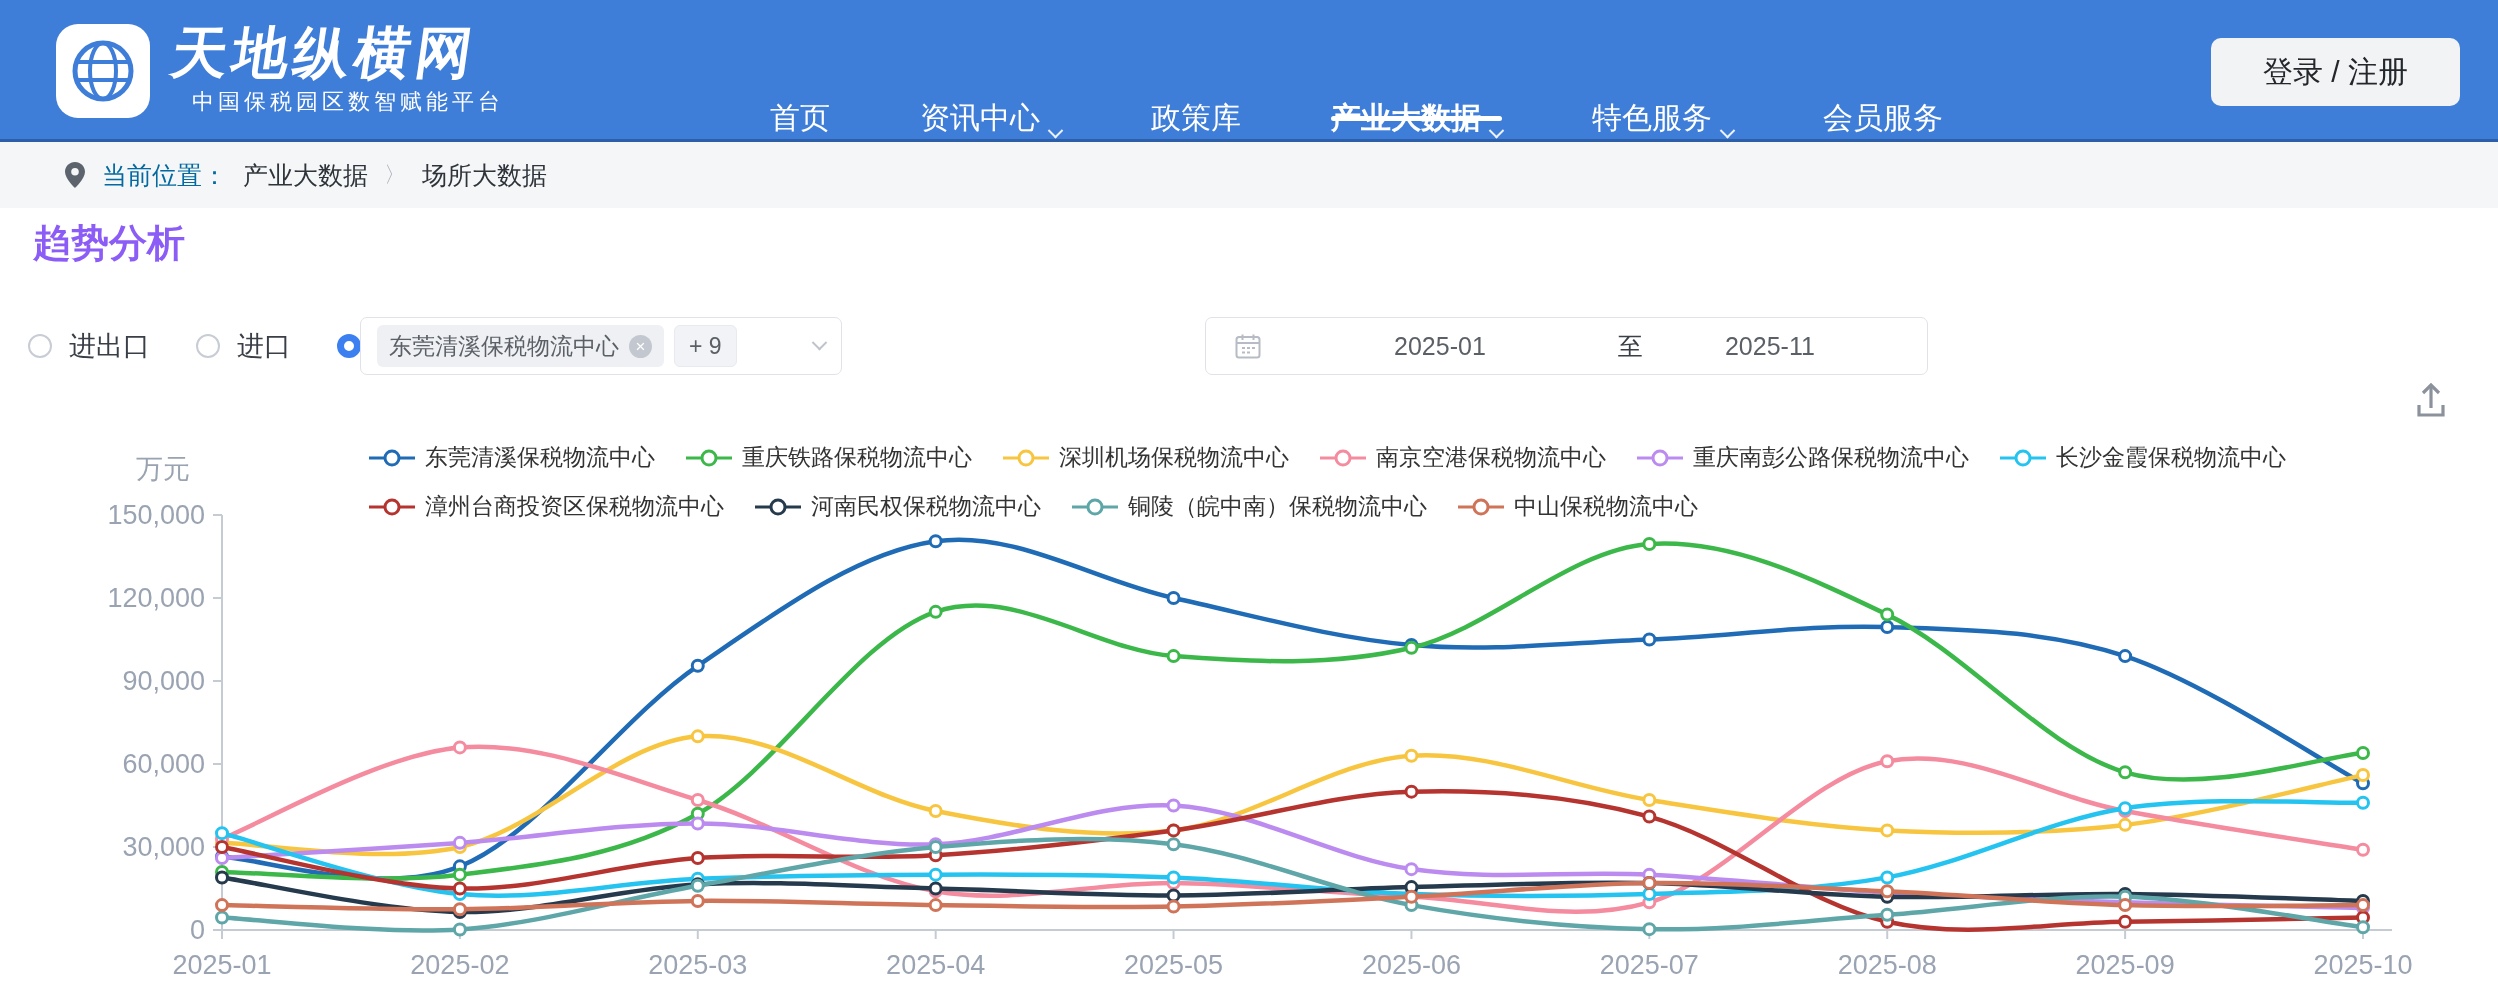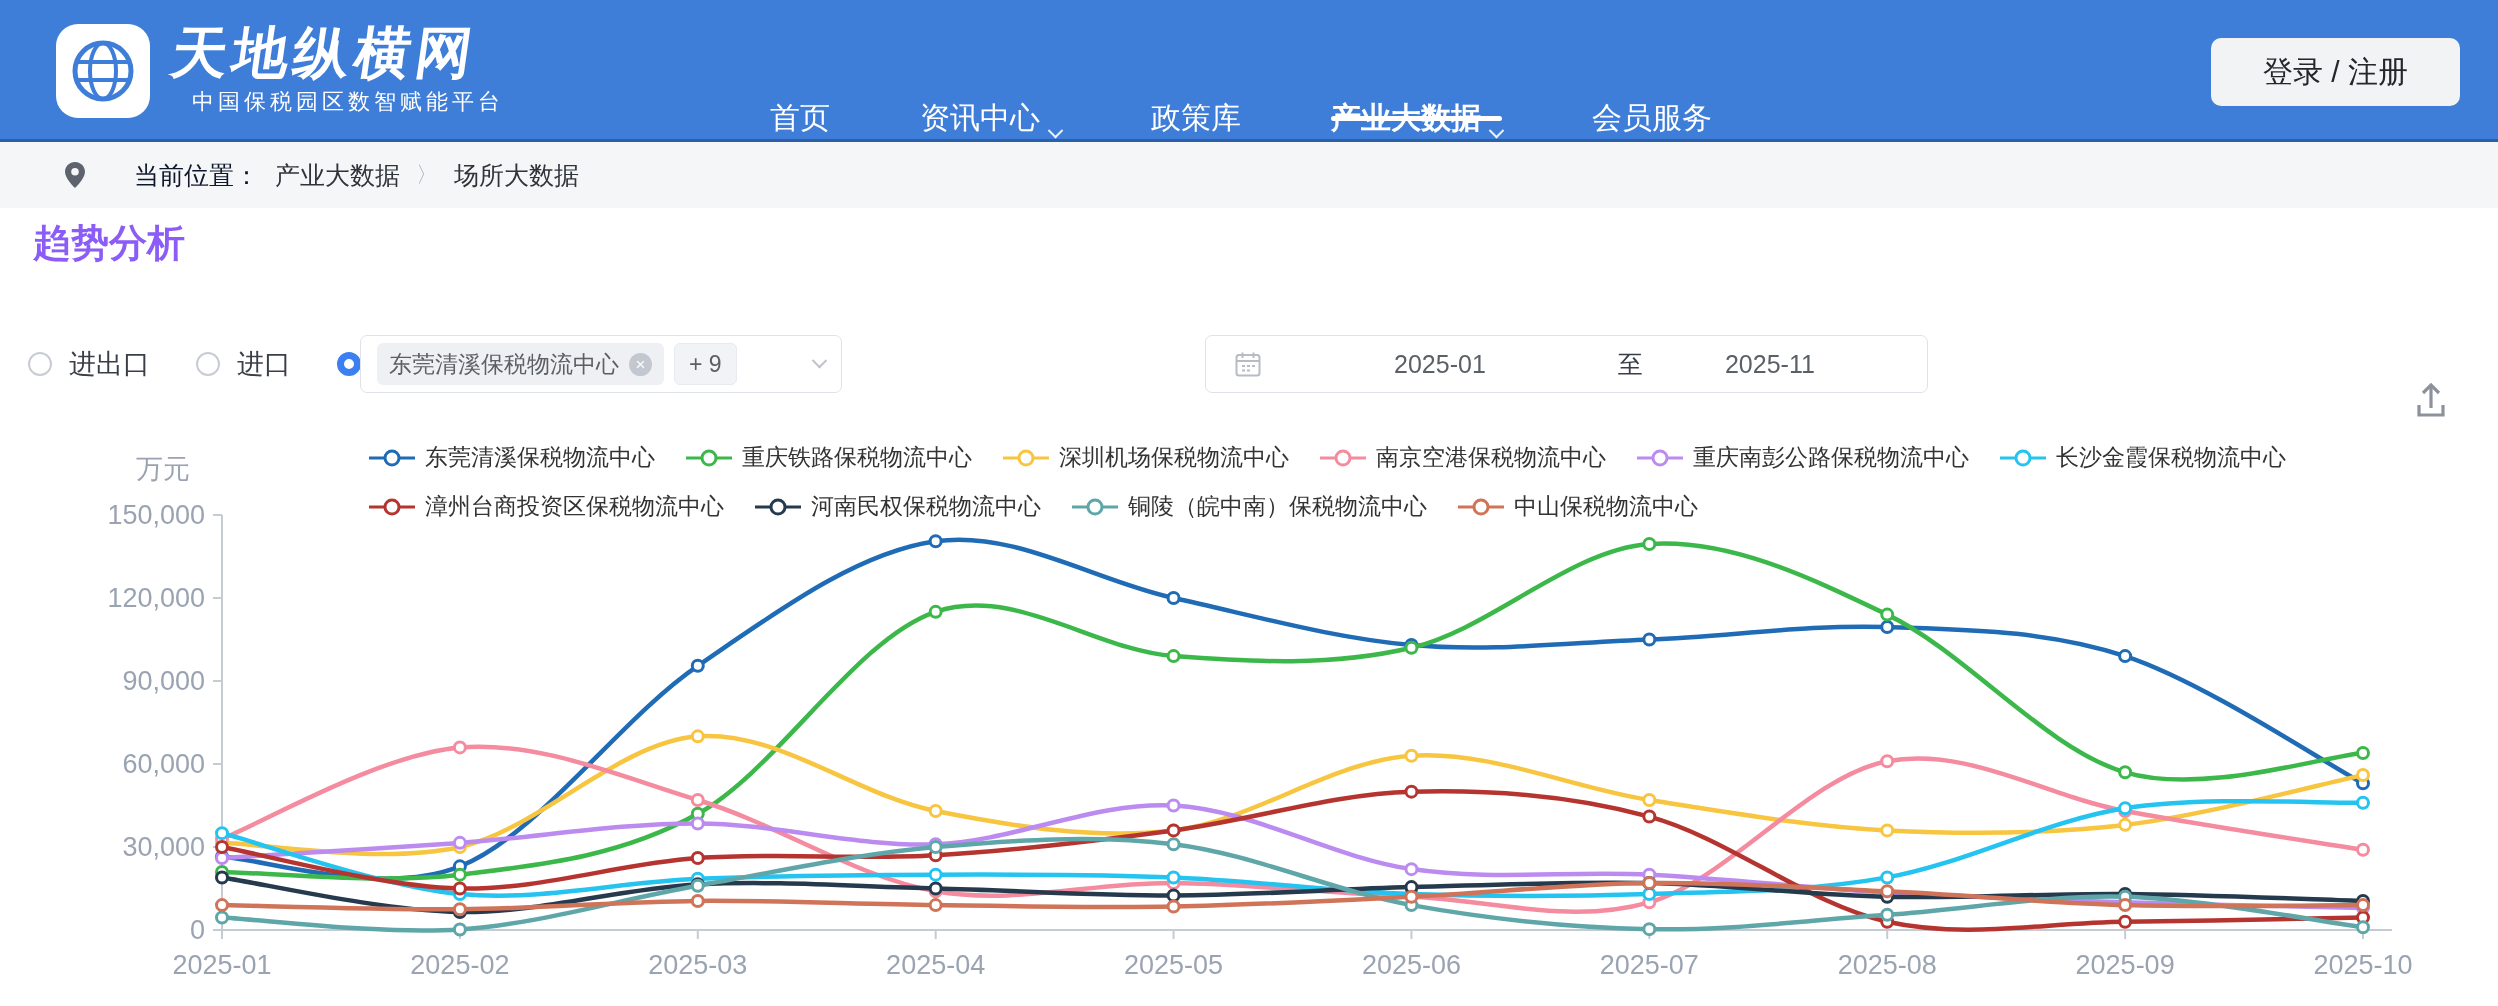--- a/index.html
+++ b/index.html
@@ -26,29 +26,29 @@
           border-bottom:2.5px solid currentColor; transform:rotate(45deg) translate(-2px,-2px);
           display:inline-block; opacity:.9; }
   .login-btn { position:absolute; right:38px; top:38px; height:68px; padding:0 52px;
                background:#F2F3F5; border:none; border-radius:10px; color:#23262B;
                font-size:30px; display:flex; align-items:center; cursor:pointer;
                font-family:inherit; }
 
   
   .breadcrumb { position:absolute; left:0; top:142px; width:100%; height:66px; background:#F5F6F7;
                 display:flex; align-items:center; padding-left:64px; gap:16px; font-size:25px; }
-  .crumb-label { color:#0f172a;margin-left:32px; }
+  .crumb-label { color:#0369a1; }
   .crumb { color:#2F343B; cursor:pointer; }
   .crumb-sep { color:#ADB3BC; font-size:22px; }
 
   
   .page-title { position:absolute; left:33px; top:218px; font-size:38px; font-weight:700; color:#8b5cf6; }
 
   
-  .controls { position:absolute; left:0; top:335px; width:100%; height:58px; }
+  .controls { position:absolute; left:0; top:317px; width:100%; height:58px; }
   .radio-group { position:absolute; left:28px; top:0; height:58px; display:flex; align-items:center; gap:46px; }
   .radio-item { display:flex; align-items:center; gap:17px; cursor:pointer; }
   .radio-dot { width:24px; height:24px; border-radius:50%; border:2px solid #C8CCD4; background:#fff; }
   .radio-item.selected .radio-dot { border:7.5px solid #3B7FF0; }
   .radio-label { font-size:27px; color:#3A3F47; }
   .radio-item.selected .radio-label { color:#3B7FF0; }
 
   .facility-select { position:absolute; left:360px; top:0; width:482px; height:58px;
                      border:1px solid #DFE3E9; border-radius:7px; background:#fff;
                      display:flex; align-items:center; padding:0 16px; cursor:pointer; }
@@ -105,20 +105,24 @@
         </div>
         <div class="nav-item">
           <span>资讯中心</span>
           <span class="chev"></span>
         </div>
         <div class="nav-item">
           <span>政策库</span>
         </div>
         <div class="nav-item active">
           <span>产业大数据</span>
+          <span class="chev"></span>
+        </div>
+        <div class="nav-item">
+          <span>特色服务</span>
           <span class="chev"></span>
         </div>
         <div class="nav-item">
           <span>会员服务</span>
         </div>
       </nav>
     <button class="login-btn">登录 / 注册</button>
   </div>
 
   <div class="breadcrumb">

